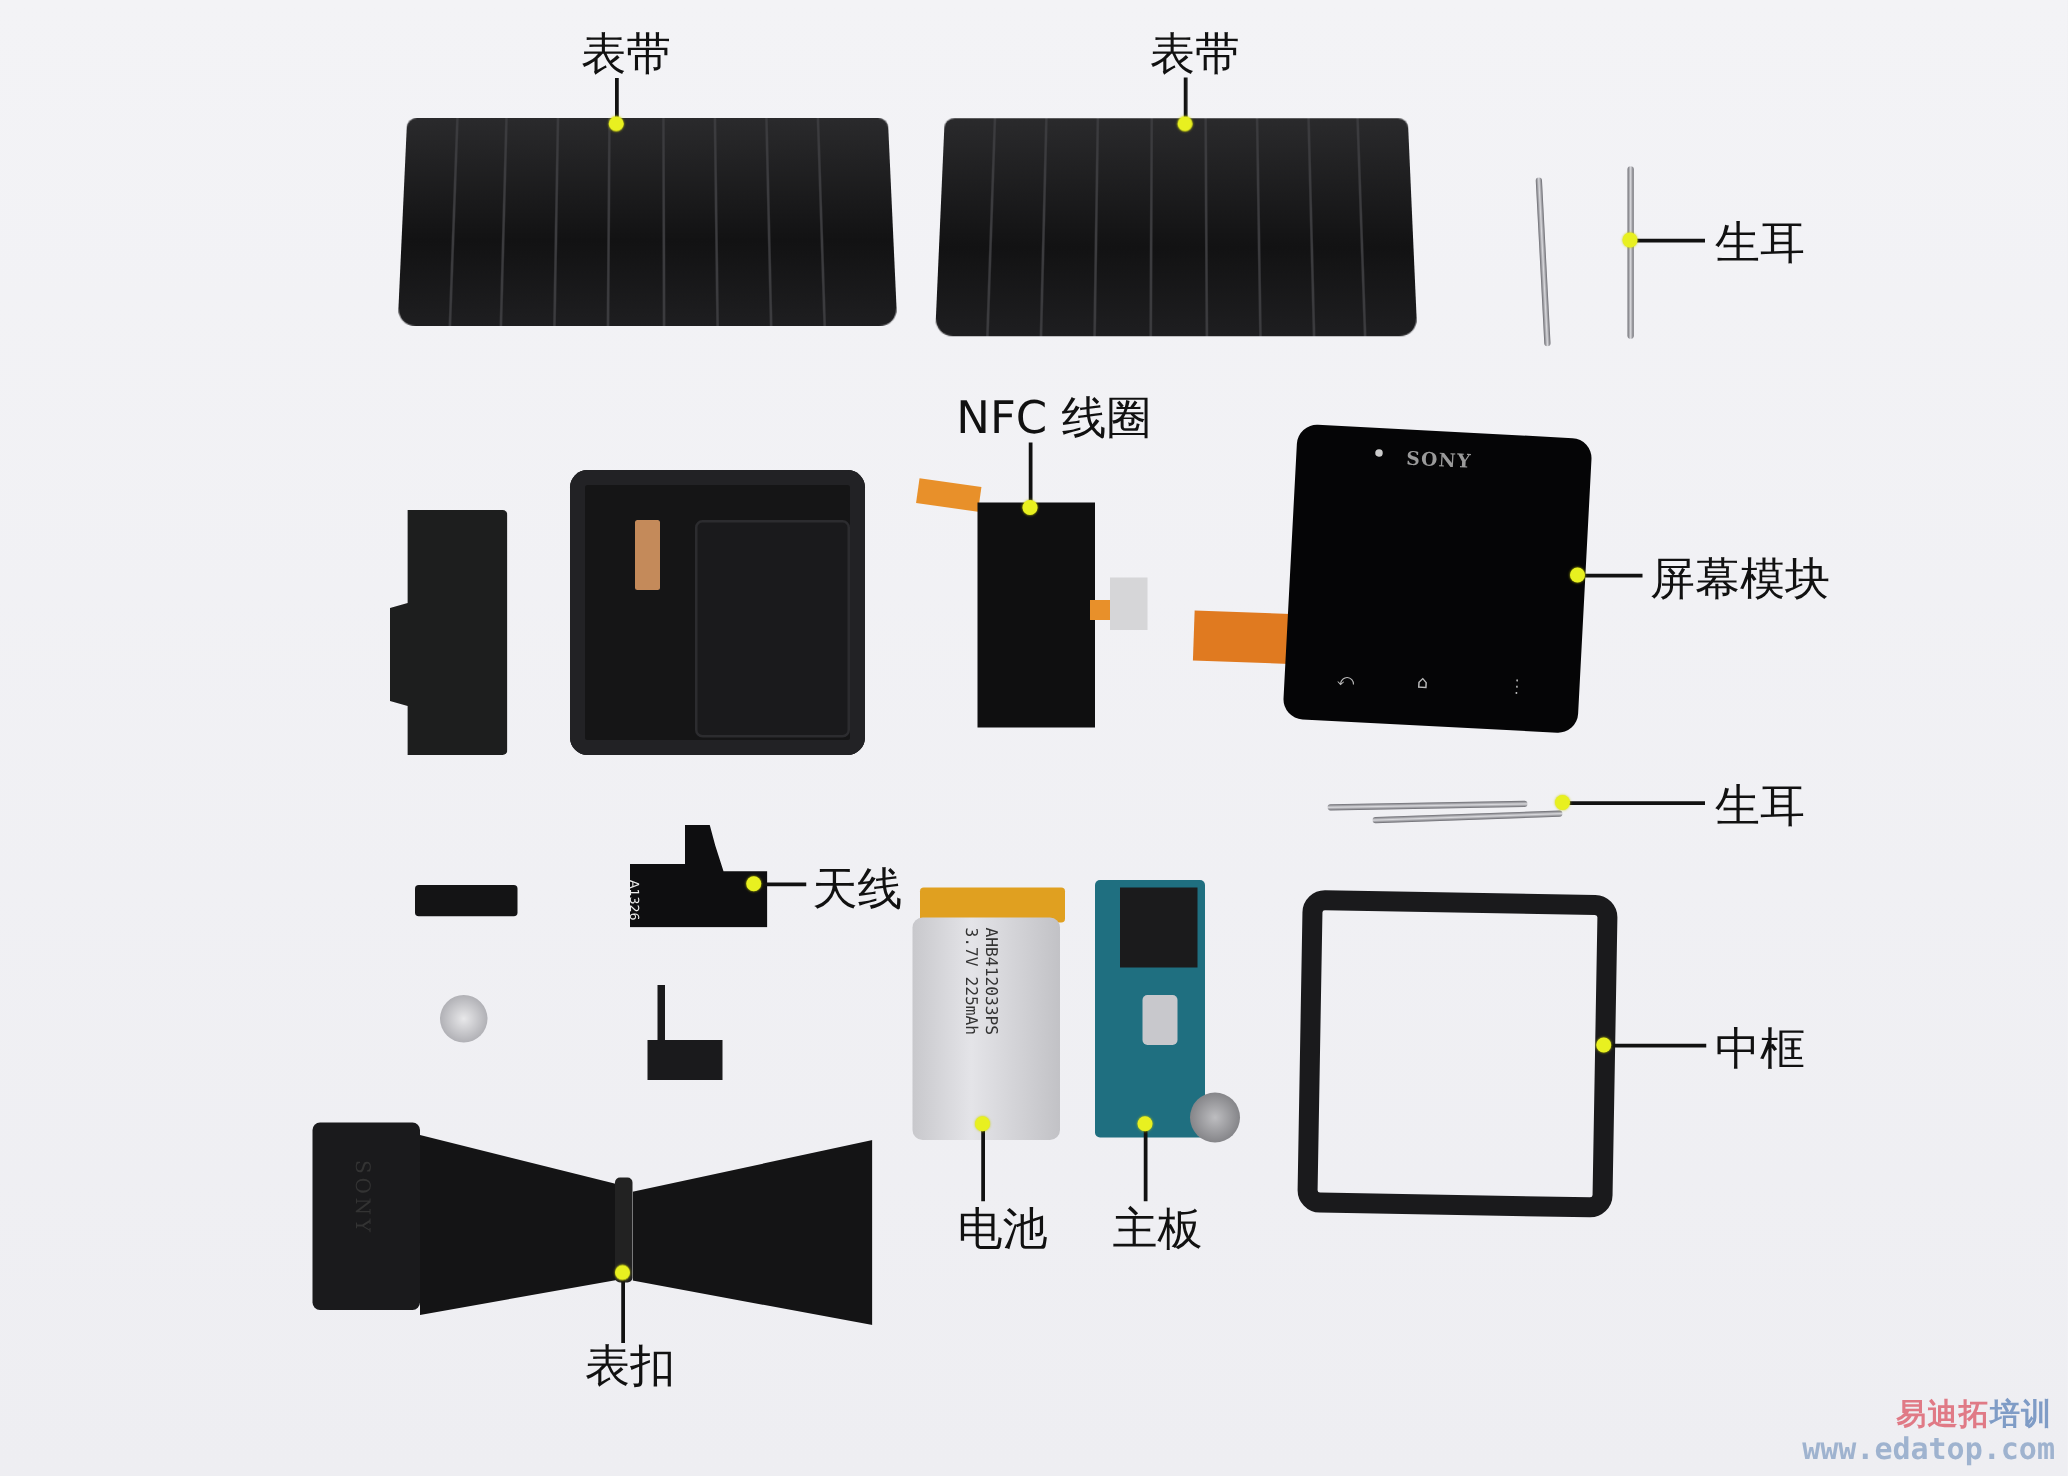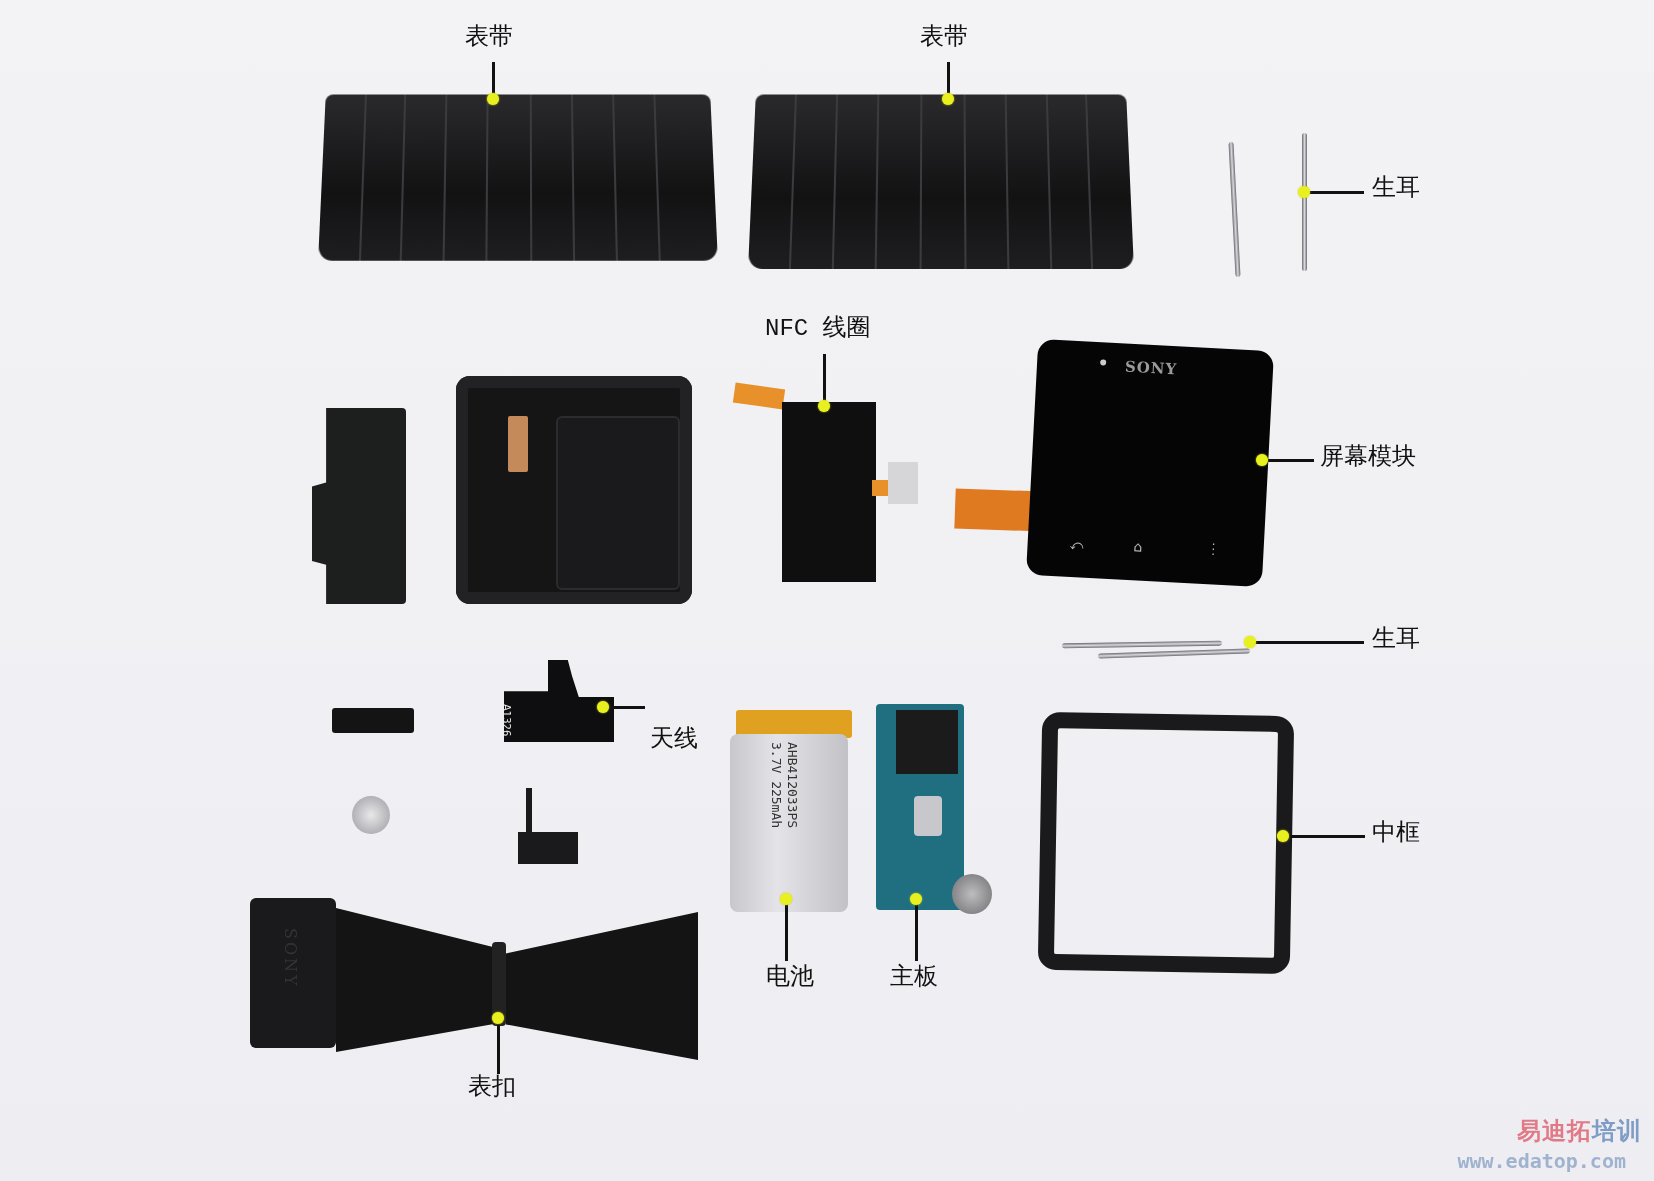--- a/index.html
+++ b/index.html
@@ -1,28 +1,28 @@
 <!DOCTYPE html>
 <html><head>
 <meta charset="utf-8">
 <style>
   html,body{margin:0;padding:0;}
   body{width:1654px;height:1181px;overflow:hidden;background:#f1f1f4;font-family:"DejaVu Sans",sans-serif;}
   .canvas{position:relative;width:1654px;height:1181px;background:linear-gradient(180deg,#f3f3f6 0%,#eeeef2 100%);}
   .part{position:absolute;}
-  .label{position:absolute;font-size:24px;color:#111;white-space:nowrap;line-height:1;font-family:Liberation Mono, monospace;}
+  .label{position:absolute;font-size:36px;color:#111;white-space:nowrap;line-height:1;}
   .dot{position:absolute;width:12px;height:12px;border-radius:50%;background:#e8f020;margin:-6px 0 0 -6px;box-shadow:0 0 2px #cbd200;z-index:5;}
   .hline{position:absolute;height:3px;background:#111;margin-top:-1px;z-index:4;}
   .vline{position:absolute;width:3px;background:#111;margin-left:-1px;z-index:4;}
   .band{position:absolute;background:linear-gradient(180deg,#2a2a2c,#121213 60%,#1e1e20);border-radius:8px 8px 14px 14px;}
   .seg{position:absolute;top:0;bottom:0;width:2px;background:#3b3b3e;}
   .pin{position:absolute;width:5px;background:linear-gradient(90deg,#6a6a70,#d8d8dc,#6a6a70);border-radius:3px;}
   .pinh{position:absolute;height:5px;background:linear-gradient(180deg,#6a6a70,#d8d8dc,#6a6a70);border-radius:3px;}
   .wm-cn{position:absolute;right:12px;bottom:34px;font-size:24px;font-weight:bold;letter-spacing:1px;}
-  .wm-url{position:absolute;right:28px;bottom:8px;font-size:20px;font-weight:bold;color:#9fb3cf;font-family:"DejaVu Sans Mono",monospace;}
+  .wm-url{position:absolute;right:10px;bottom:8px;font-size:24px;font-weight:bold;color:#9fb3cf;font-family:"DejaVu Sans Mono",monospace;}
 </style>
 </head>
 <body>
 
 <div class="canvas">
 
   <div class="band part" style="left:322px;top:92px;width:392px;height:168px;transform:perspective(600px) rotateX(8deg);">
     <div class="seg" style="left:40px"></div>
       <div class="seg" style="left:80px"></div>
       <div class="seg" style="left:122px"></div>
@@ -125,21 +125,21 @@
   <div class="dot" style="left:786px;top:899px;"></div>
   <div class="dot" style="left:916px;top:899px;"></div>
   <div class="dot" style="left:498px;top:1018px;"></div>
 
   <div class="label" style="left:465px;top:26px;">表带</div>
   <div class="label" style="left:920px;top:26px;">表带</div>
   <div class="label" style="left:1372px;top:177px;">生耳</div>
   <div class="label" style="left:765px;top:317px;">NFC 线圈</div>
   <div class="label" style="left:1320px;top:446px;">屏幕模块</div>
   <div class="label" style="left:1372px;top:628px;">生耳</div>
-  <div class="label" style="left:650px;top:728px;">天线</div>
+  <div class="label" style="left:650px;top:694px;">天线</div>
   <div class="label" style="left:1372px;top:822px;">中框</div>
   <div class="label" style="left:766px;top:966px;">电池</div>
   <div class="label" style="left:890px;top:966px;">主板</div>
   <div class="label" style="left:468px;top:1076px;">表扣</div>
 
   <div class="wm-cn">
     <span style="color:#e07a86;">易迪拓</span><span style="color:#7f9cc6;">培训</span>
   </div>
   <div class="wm-url">www.edatop.com</div>
 </div>

